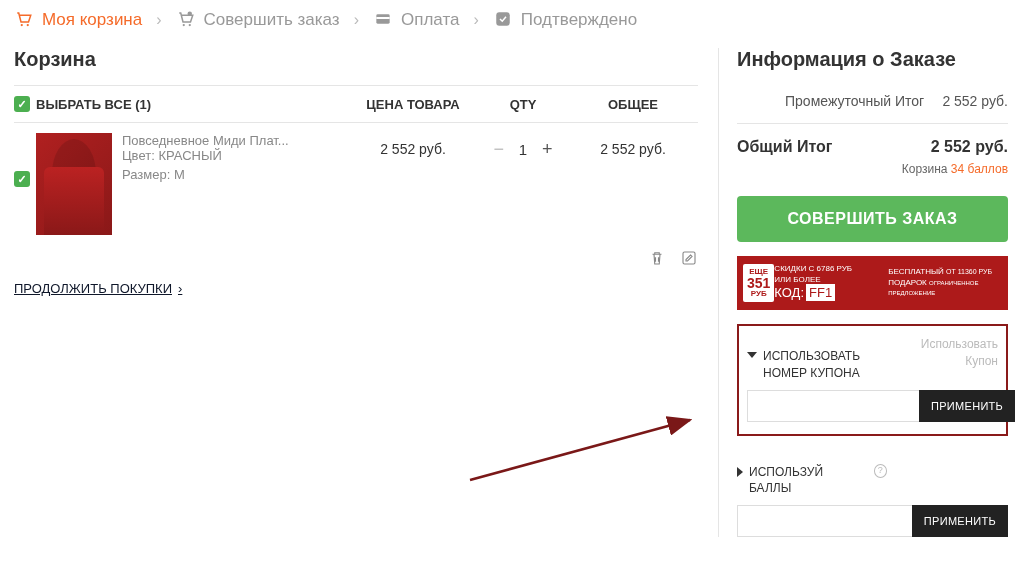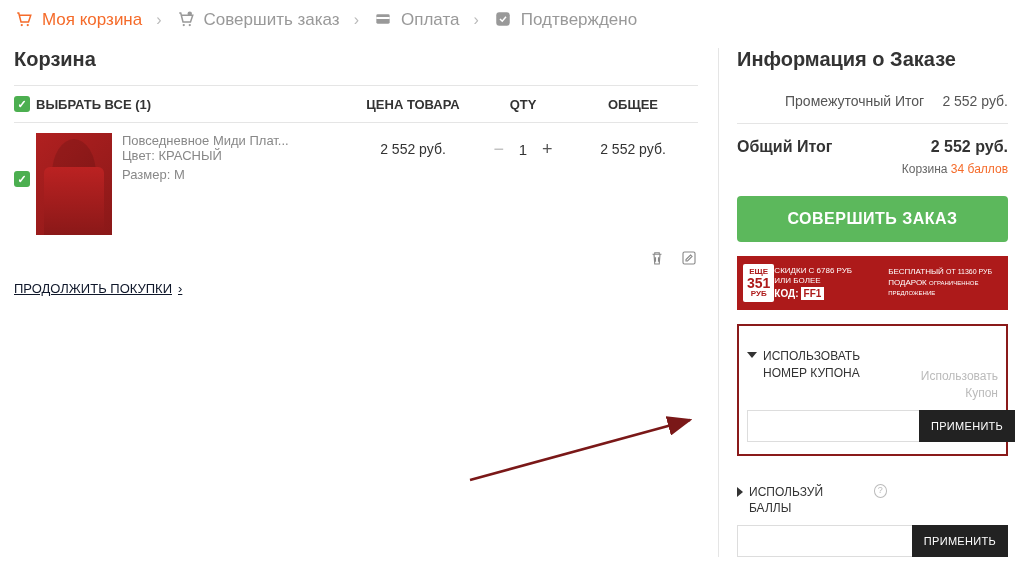--- a/index.html
+++ b/index.html
@@ -38,25 +38,25 @@
   .continue { display: flex; gap: 6px; font-size: 13px; color: #0f172a; text-decoration: underline; cursor: pointer; }
   .order-line { display: flex; justify-content: space-between; font-size: 14px; color: #555; padding: 8px 0 14px; margin-left: 48px; }
   .order-total { display: flex; justify-content: space-between; font-size: 16px; font-weight: bold; color: #333; border-top: 1px solid #e5e5e5; padding-top: 14px; }
   .reward { text-align: right; font-size: 12px; color: #666; margin-top: 6px; }
   .reward a { color: #f56b2a; text-decoration: none; }
   .checkout-btn { width: 100%; background: #5cb85c; color: #fff; border: none; border-radius: 4px; padding: 14px; font-size: 16px; font-weight: bold; letter-spacing: 0.5px; margin-top: 20px; cursor: pointer; }
   .promo { background: #ad1a1a; color: #fff; margin-top: 14px; padding: 8px 6px; display: flex; align-items: center; gap: 0; position: relative; overflow: hidden; }
   .promo .badge { background: #fff; color: #ad1a1a; font-weight: bold; padding: 4px 4px; font-size: 14px; line-height: 1; text-align: center; border-radius: 2px; }
   .promo .badge small { display:block; font-size: 8px; font-weight: bold; }
   .promo .promo-text { font-size: 8px; line-height: 1.3; flex: 1; }
-  .promo .code { font-weight: bold; font-size: 10px; }
+  .promo .code { font-weight: normal; font-size: 13px; }
   .section { margin-top: 16px; }
   .section-header { display: flex; justify-content: space-between; align-items: flex-start; font-size: 12px; margin-bottom: 8px; }
   .section-title { font-size: 12px; color: #333; display: flex; align-items: flex-start; gap: 6px; max-width: 150px; line-height: 1.4; margin-top: 12px; }
-  .section-hint { color: #bbb; font-size: 12px; text-align: right; line-height: 1.4; margin-top: 32px; }
+  .section-hint { color: #bbb; font-size: 12px; text-align: right; line-height: 1.4; }
   .triangle-down { width: 0; height: 0; border-left: 5px solid transparent; border-right: 5px solid transparent; border-top: 6px solid #333; display: inline-block; margin-top: 4px; }
   .triangle-right { width: 0; height: 0; border-top: 5px solid transparent; border-bottom: 5px solid transparent; border-left: 6px solid #333; display: inline-block; margin-top: 3px; }
   .input-row { display: flex; }
   .input-row input { flex: 1; border: 1px solid #ddd; border-right: none; padding: 8px; font-size: 12px; outline: none; }
   .apply-btn { background: #222; color: #fff; border: none; padding: 0 12px; font-size: 11px; cursor: pointer; letter-spacing: 0.3px; }
   .highlight { border: 2px solid #8a1a1a; padding: 10px 8px 12px; margin-top: 14px; position: relative; }
   .help-circle { width: 14px; height: 14px; border: 1px solid #bbb; border-radius: 50%; display: inline-flex; align-items: center; justify-content: center; font-size: 9px; color: #bbb; margin-left: 4px; }
   svg.icon { width: 18px; height: 18px; stroke: #888; fill: none; stroke-width: 1.5; }
   .bc-icon { width: 20px; height: 18px; display: inline-flex; align-items: center; justify-content: center; }
   .arrow-annotation { position: absolute; pointer-events: none; }

